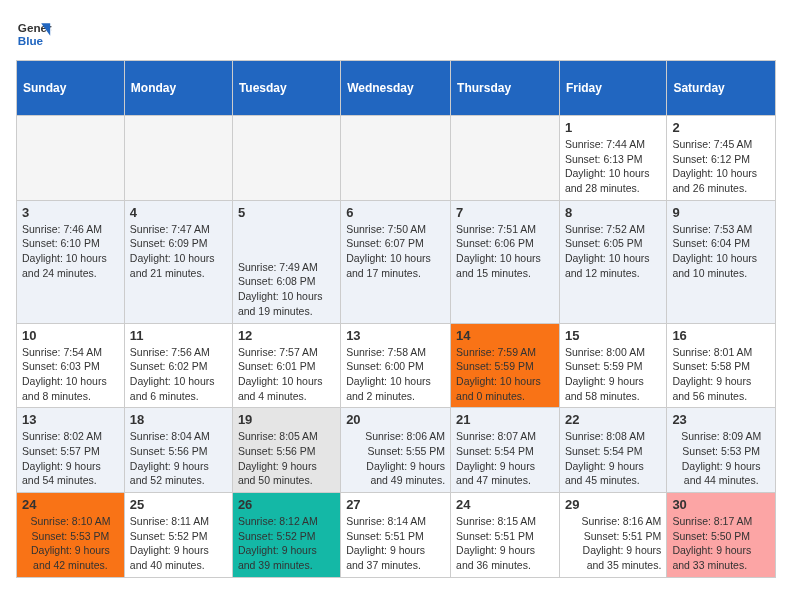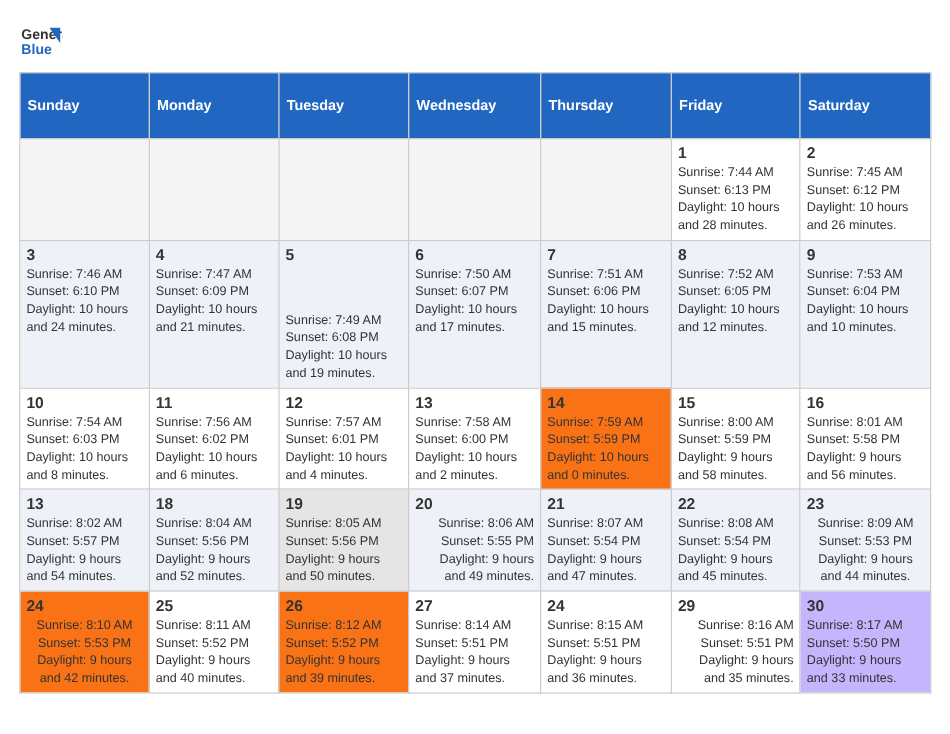--- a/index.html
+++ b/index.html
@@ -267,21 +267,21 @@
           <div class="day-info" style="white-space: pre-line; text-align: center;">Sunrise: 8:10 AM
 Sunset: 5:53 PM
 Daylight: 9 hours and 42 minutes.</div>
         </td>
         <td style="background: rgb(255, 255, 255);">
           <span class="day-number">25</span>
           <div class="day-info" style="white-space: pre-line;">Sunrise: 8:11 AM
 Sunset: 5:52 PM
 Daylight: 9 hours and 40 minutes.</div>
         </td>
-        <td style="background: #f97316;">
+        <td style="background: #14b8a6;">
           <span class="day-number">26</span>
           <div class="day-info" style="white-space: pre-line;">Sunrise: 8:12 AM
 Sunset: 5:52 PM
 Daylight: 9 hours and 39 minutes.</div>
         </td>
         <td style="background: rgb(255, 255, 255);">
           <span class="day-number">27</span>
           <div class="day-info" style="white-space: pre-line;">Sunrise: 8:14 AM
 Sunset: 5:51 PM
 Daylight: 9 hours and 37 minutes.</div>
@@ -291,21 +291,21 @@
           <div class="day-info" style="white-space: pre-line;">Sunrise: 8:15 AM
 Sunset: 5:51 PM
 Daylight: 9 hours and 36 minutes.</div>
         </td>
         <td style="background: rgb(255, 255, 255);">
           <span class="day-number">29</span>
           <div class="day-info" style="white-space: pre-line; text-align: right;">Sunrise: 8:16 AM
 Sunset: 5:51 PM
 Daylight: 9 hours and 35 minutes.</div>
         </td>
-        <td style="background: #c4b5fd;">
+        <td style="background: #fca5a5;">
           <span class="day-number">30</span>
           <div class="day-info" style="white-space: pre-line;">Sunrise: 8:17 AM
 Sunset: 5:50 PM
 Daylight: 9 hours and 33 minutes.</div>
         </td>
       </tr>
     </tbody>
 </table>
 
 </body></html>

